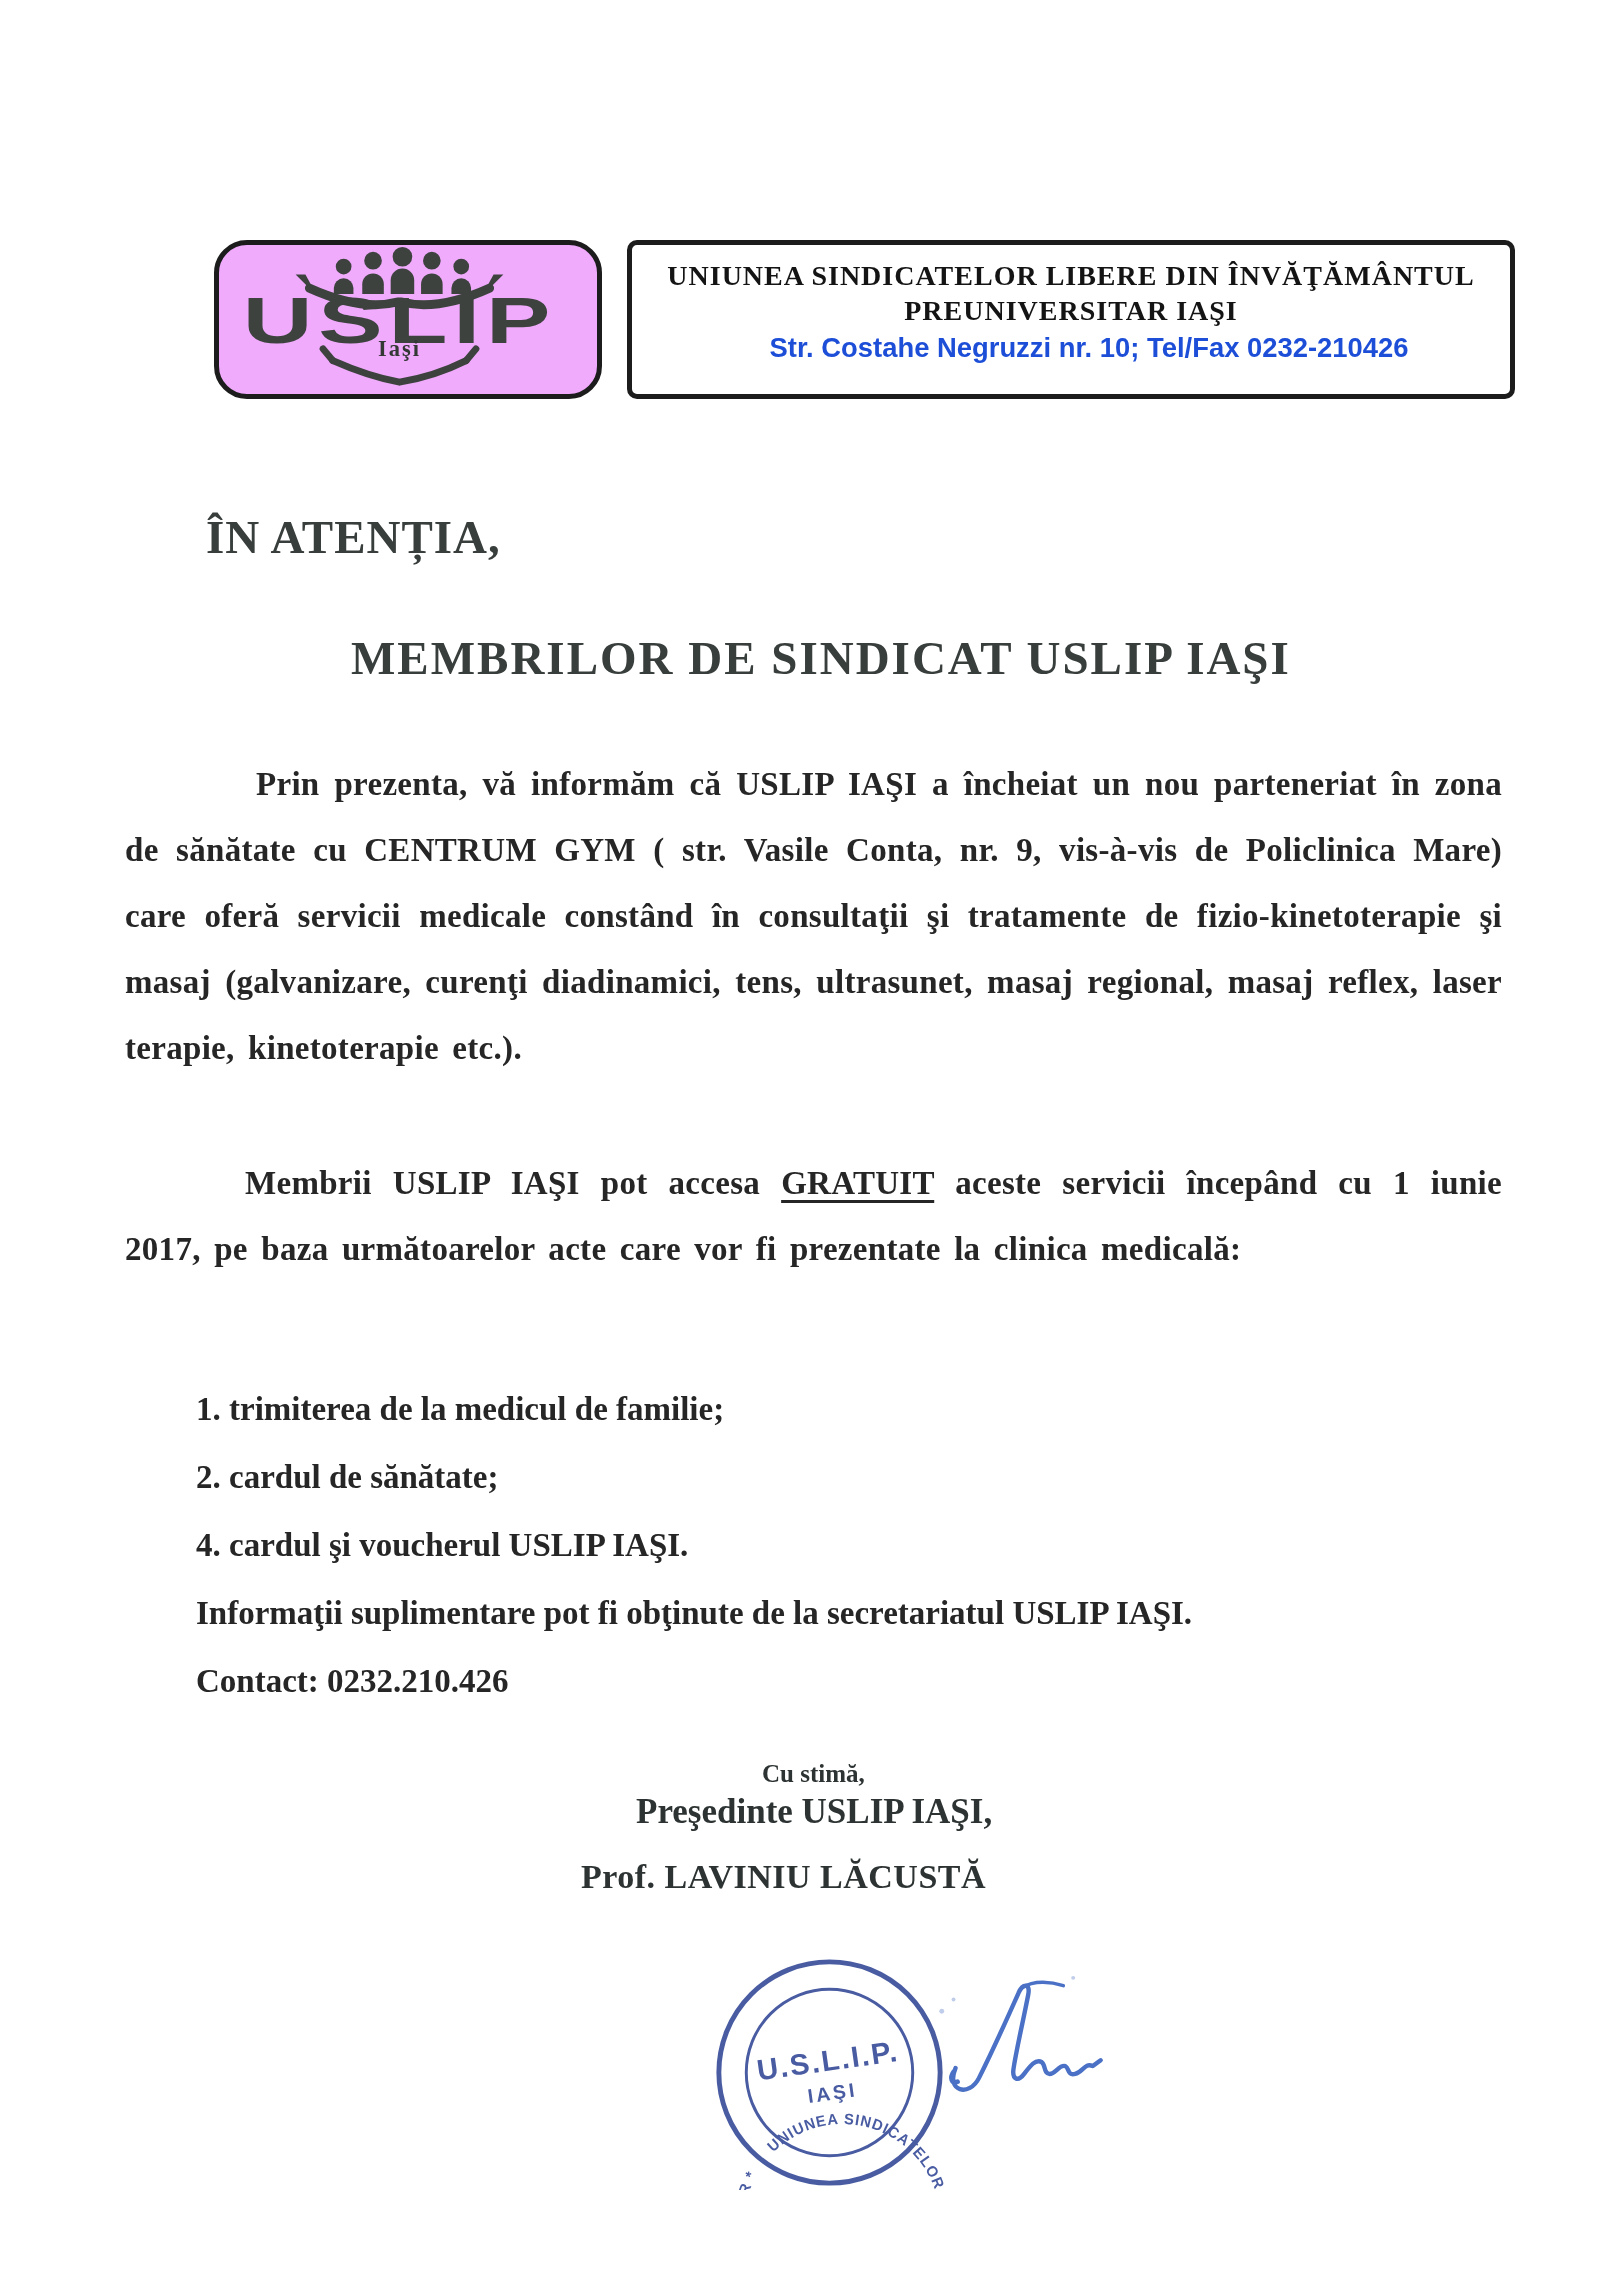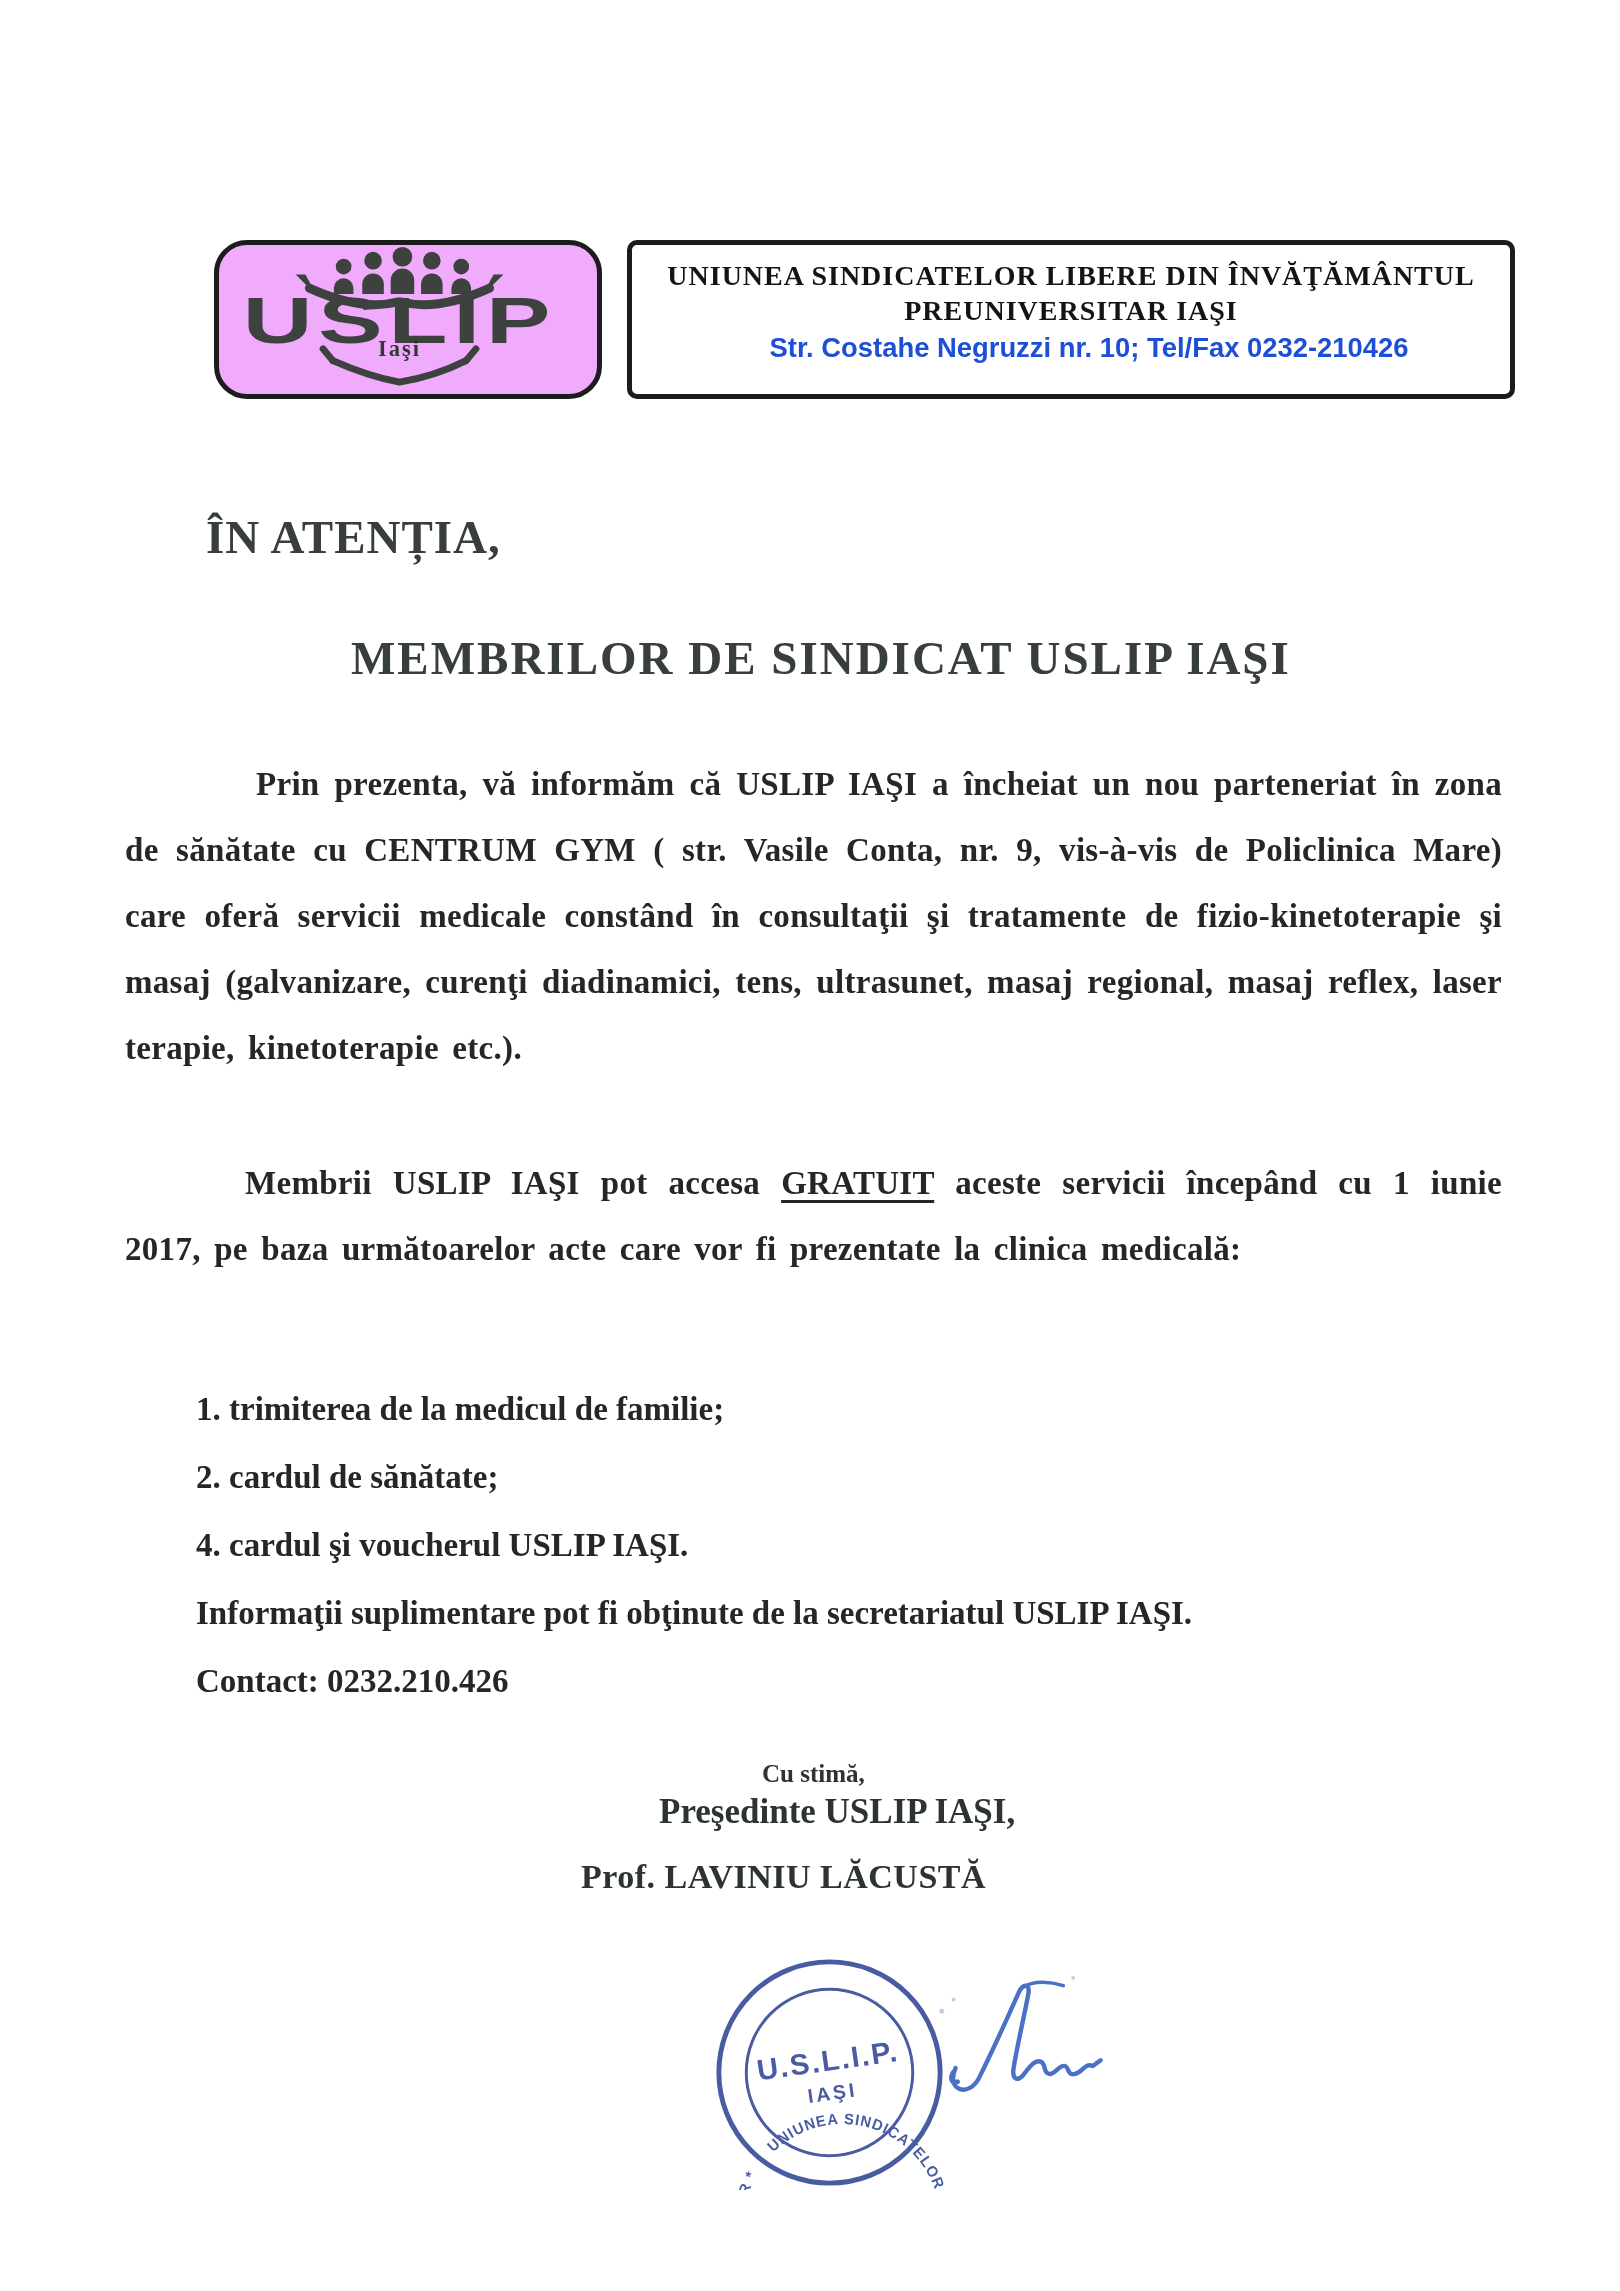--- a/index.html
+++ b/index.html
@@ -36,21 +36,21 @@
   .para{position:absolute;left:125px;width:1377px;margin:0;
     font-size:33px;font-weight:700;line-height:66px;color:#262626;
     text-align:justify;text-align-last:left;word-spacing:4.9px;letter-spacing:0.3px;}
   .para1{top:751px;text-indent:131px;}
   .para2{top:1150px;text-indent:120px;}
   .underline{text-decoration:underline;text-underline-offset:5.9px;text-decoration-thickness:2.9px;}
   .list-block{position:absolute;left:196px;top:1375px;width:1333px;
     font-size:33px;font-weight:700;line-height:68px;color:#262626;}
   
   .closing-sal{position:absolute;left:762px;top:1724px;font-size:25px;font-weight:700;color:#2c3332;margin-top:36px;}
-  .closing-role{position:absolute;left:659px;top:1792px;font-size:35px;font-weight:700;color:#2c3332;}
+  .closing-role{position:absolute;left:636px;top:1792px;font-size:35px;font-weight:700;color:#2c3332;}
   .closing-name{position:absolute;left:581px;top:1858px;font-size:34px;font-weight:700;color:#2c3332;letter-spacing:0.5px;}
   
   .stamp{position:absolute;left:712px;top:1955px;width:235px;height:235px;opacity:0.93;}
   .stamp text{fill:#3c509c;}
   .ring-text{font-family:"Liberation Sans","DejaVu Sans",sans-serif;font-size:15.5px;font-weight:700;letter-spacing:1px;}
   .stamp-main{font-family:"Liberation Sans","DejaVu Sans",sans-serif;font-size:30px;font-weight:700;letter-spacing:2px;text-anchor:middle;}
   .stamp-sub{font-family:"Liberation Sans","DejaVu Sans",sans-serif;font-size:20px;font-weight:700;letter-spacing:3px;text-anchor:middle;}
   .signature{position:absolute;left:926px;top:1970px;width:211px;height:152px;}
   
   .logo-uslip{font-family:"Liberation Sans","DejaVu Sans",sans-serif;font-weight:900;

